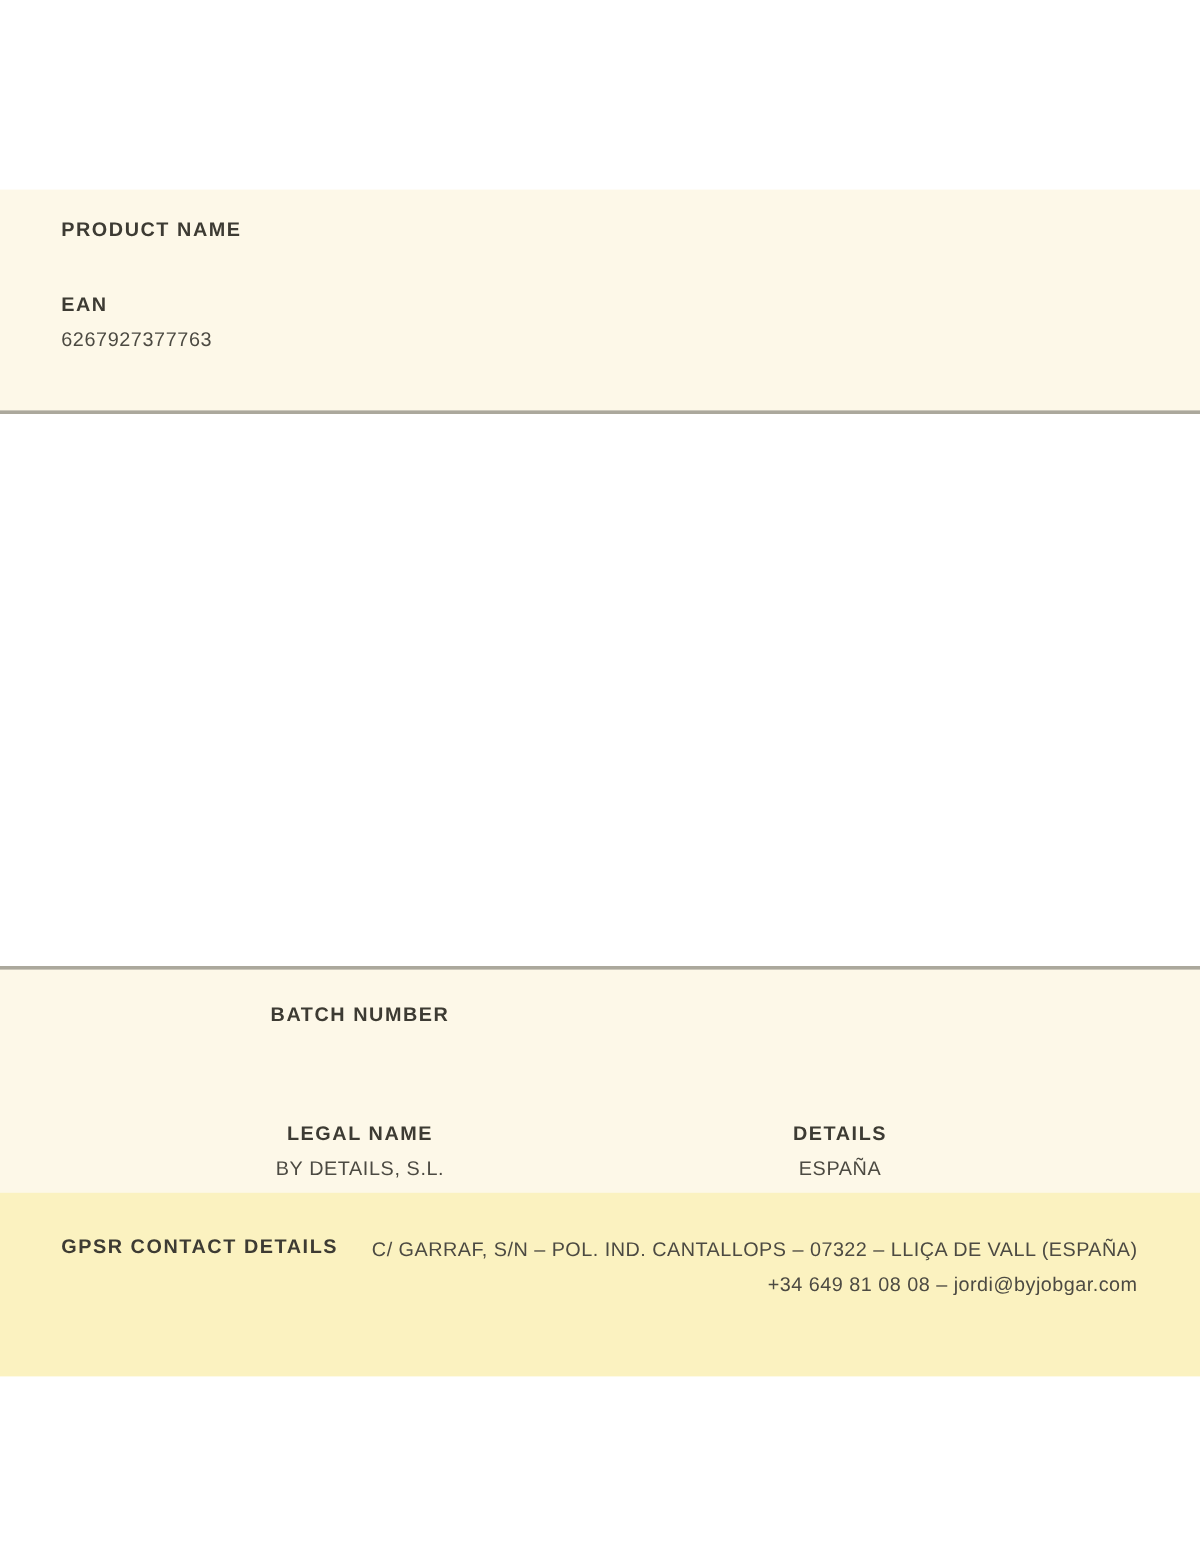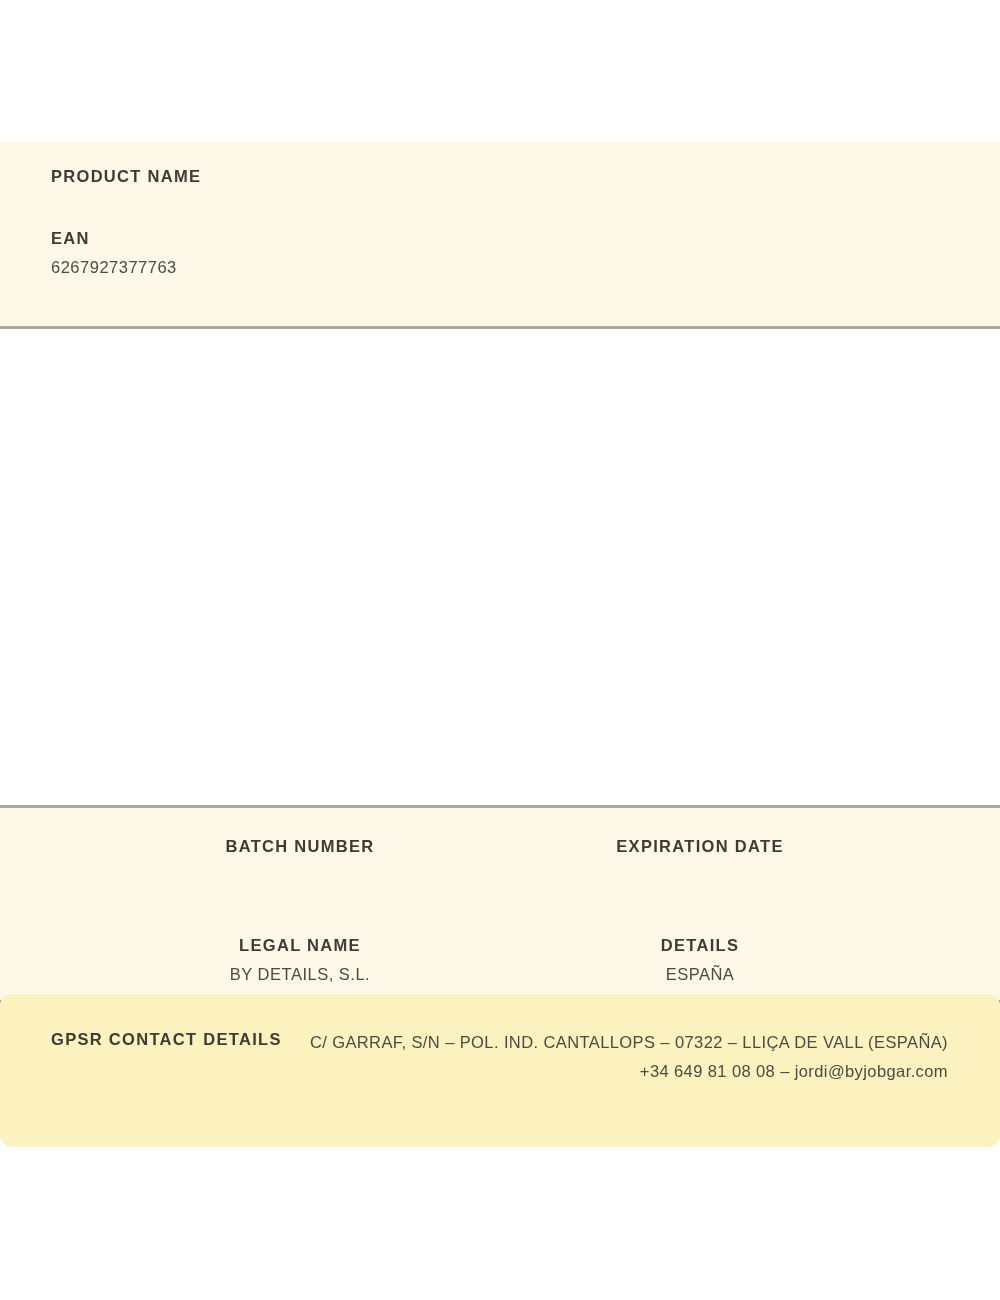--- a/index.html
+++ b/index.html
@@ -15,41 +15,40 @@
     color: #4b4941;
     overflow: hidden;
   }
   .band {
     position: absolute;
     left: 0;
     width: 1000px;
     box-sizing: border-box;
   }
   .band-product {
-    top: 142px;
+    top: 158px;
     height: 187px;
     background: var(--cream, #fdf8e8);
     border-bottom: 3px solid var(--separator, #aba89c);
     padding: 24px 51px 0 51px;
   }
   .band-batch {
     top: 793px;
     height: 198px;
     background: var(--cream, #fdf8e8);
     border-top: 3px solid var(--separator, #aba89c);
     border-bottom: 3px solid var(--separator, #aba89c);
     padding: 28px 0 0 0;
     margin-top: 12px;
   }
   .band-contact {
     top: 994px;
     height: 153px;
     background: var(--yellow, #fbf2c0);
     padding: 34px 52px 0 51px;
-    border-radius: 12px;
   }
   .label {
     font-weight: bold;
     font-size: 16.5px;
     letter-spacing: 1.3px;
     color: #3d3b33;
     line-height: 20px;
   }
   .value {
     font-size: 16.5px;
@@ -104,24 +103,20 @@
       <div class="value field-value">6267927377763</div>
     </div>
   </section>
 
   <section class="band band-batch">
     <div class="grid">
       <div>
         <div class="label">BATCH NUMBER</div>
         <div class="value field-value"></div>
       </div>
-      <div>
-        <div class="label">EXPIRATION DATE</div>
-        <div class="value field-value"></div>
-      </div>
     </div>
     <div class="grid grid-row2">
       <div>
         <div class="label">LEGAL NAME</div>
         <div class="value field-value">BY DETAILS, S.L.</div>
       </div>
       <div>
         <div class="label">DETAILS</div>
         <div class="value field-value">ESPAÑA</div>
       </div>

